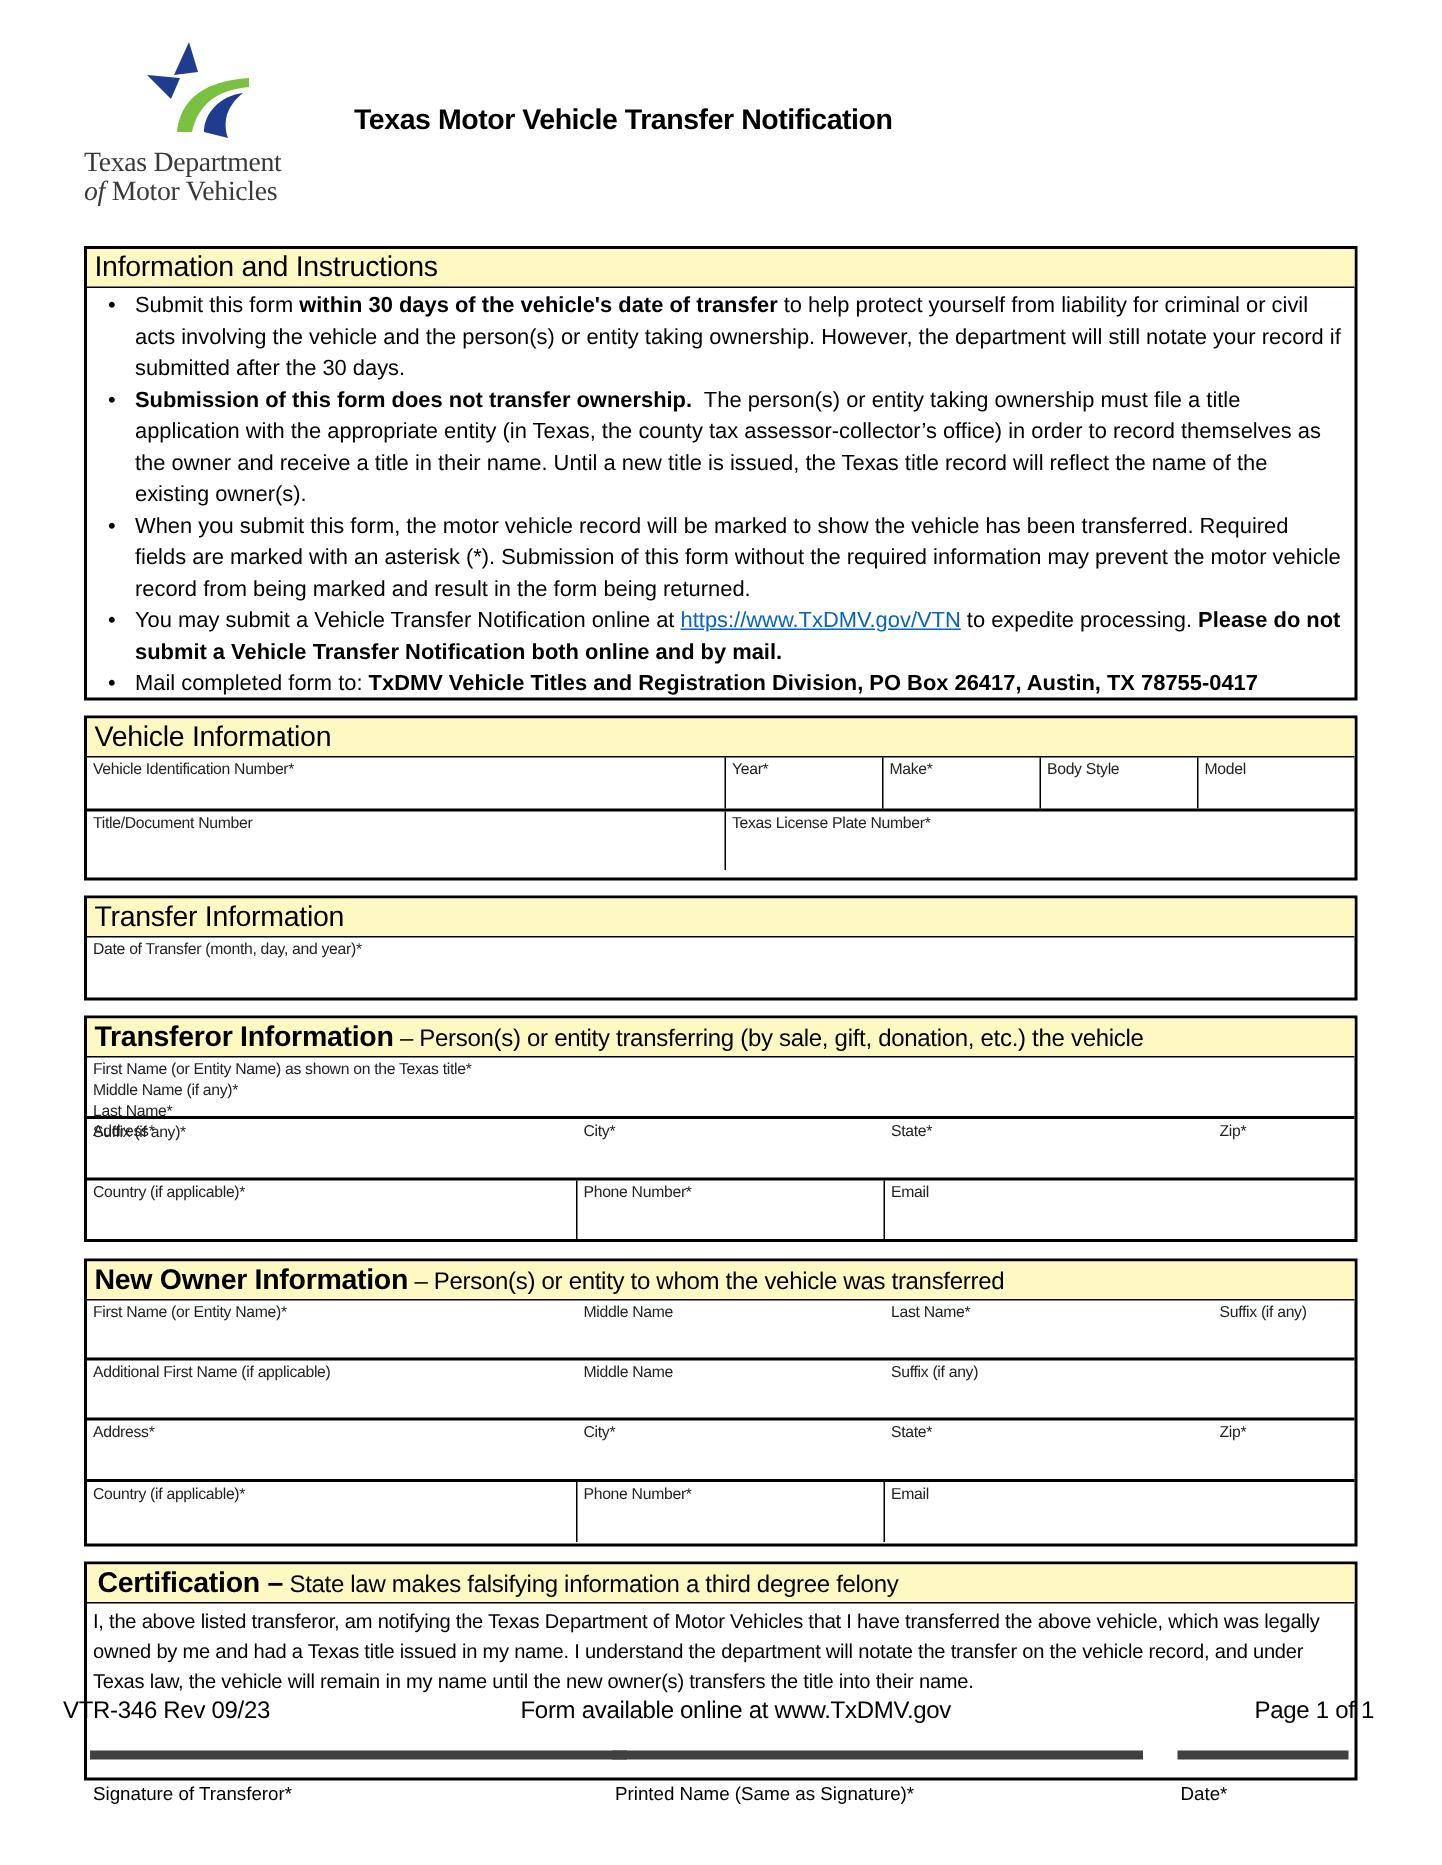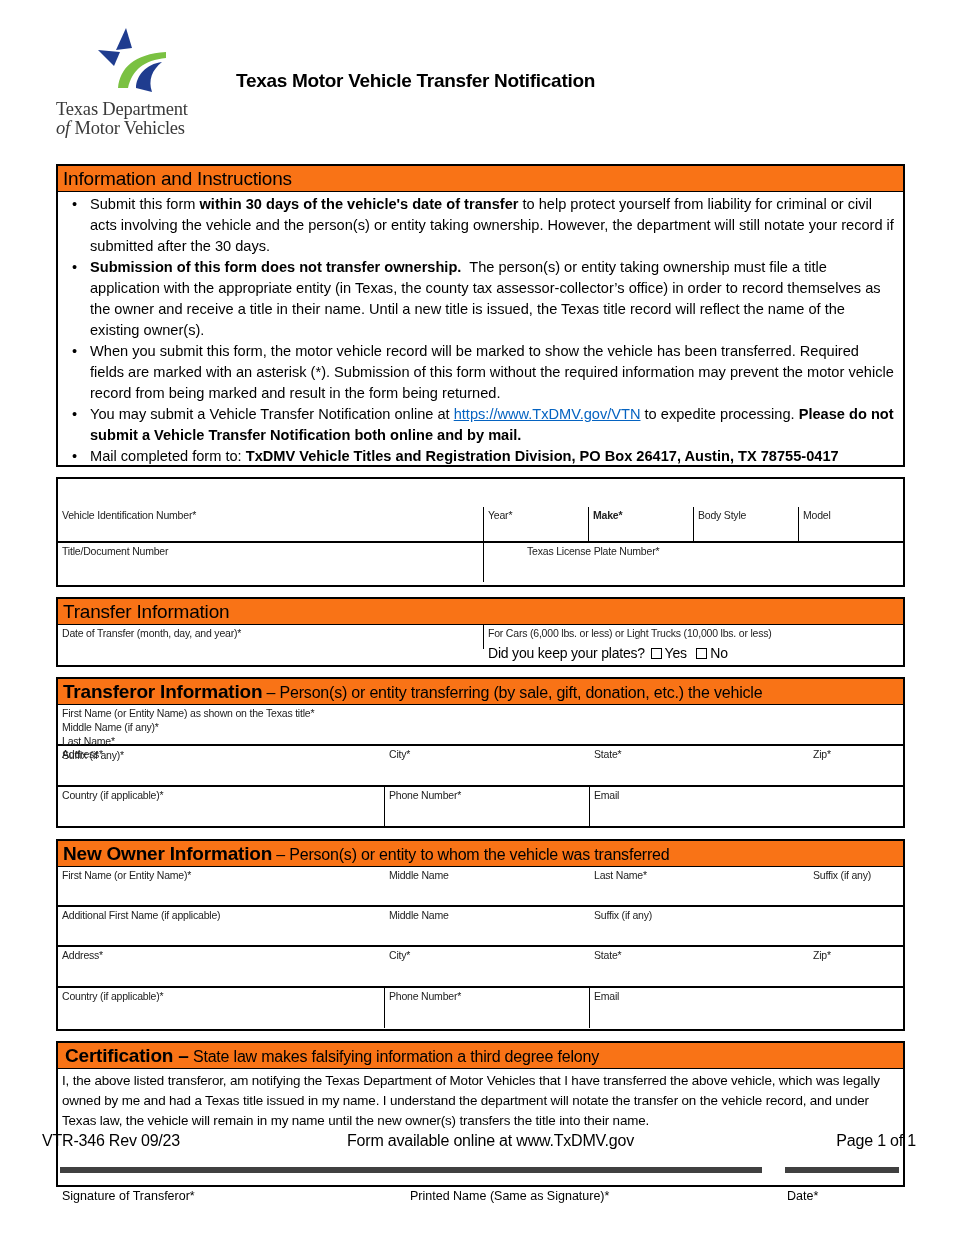--- a/index.html
+++ b/index.html
@@ -7,21 +7,21 @@
   body { position: relative; font-family: "Liberation Sans", "DejaVu Sans", sans-serif; color: #000; }
 
   .logo { position: absolute; left: 56px; top: 26px; width: 160px; height: 115px; }
   .logo svg { position: absolute; left: 40px; top: 0; }
   .logo-text { position: absolute; left: 0; top: 74px; font-family: "Liberation Serif", "DejaVu Serif", serif; font-size: 18.5px; line-height: 19px; color: #3a3a3a; white-space: nowrap; letter-spacing: -0.2px; }
   .logo-text .of { font-style: italic; }
 
   .doc-title { position: absolute; left: 236px; top: 70px; font-size: 19px; font-weight: bold; letter-spacing: -0.3px; white-space: nowrap; }
 
   .section { position: absolute; left: 56px; width: 849px; border: 2px solid #000; }
-  .sec-head { background: #f97316; border-bottom: 1.5px solid #000; height: 26px; padding-left: 5px; font-size: 19px; line-height: 26px; white-space: nowrap; letter-spacing: -0.2px; }
+  .sec-head { background: #fef9c3; border-bottom: 1.5px solid #000; height: 26px; padding-left: 5px; font-size: 19px; line-height: 26px; white-space: nowrap; letter-spacing: -0.2px; }
   .sec-head .bold { font-weight: bold; }
   .sec-head .sub { font-size: 16px; }
 
   .instr { padding: 2px 8px 0 8px; font-size: 14.6px; line-height: 21px; }
   .instr ul { list-style: none; }
   .instr li { position: relative; padding-left: 24px; }
   .instr li::before { content: "\2022"; position: absolute; left: 6px; top: 0; }
   .instr a { color: #0563c1; text-decoration: underline; }
   .instr b { font-weight: bold; }
 
@@ -65,45 +65,38 @@
       <li><span>Submit this form </span><b>within 30 days of the vehicle's date of transfer</b><span> to help protect yourself from liability for criminal or civil acts involving the vehicle and the person(s) or entity taking ownership. However, the department will still notate your record if submitted after the 30 days.</span></li>
       <li><b>Submission of this form does not transfer ownership.</b><span style="white-space:pre-wrap">  The person(s) or entity taking ownership must file a title application with the appropriate entity (in Texas, the county tax assessor-collector’s office) in order to record themselves as the owner and receive a title in their name. Until a new title is issued, the Texas title record will reflect the name of the existing owner(s).</span></li>
       <li><span>When you submit this form, the motor vehicle record will be marked to show the vehicle has been transferred. Required fields are marked with an asterisk (*). Submission of this form without the required information may prevent the motor vehicle record from being marked and result in the form being returned.</span></li>
       <li><span>You may submit a Vehicle Transfer Notification online at </span><a href="#">https://www.TxDMV.gov/VTN</a><span> to expedite processing. </span><b>Please do not submit a Vehicle Transfer Notification both online and by mail.</b></li>
       <li><span>Mail completed form to: </span><b>TxDMV Vehicle Titles and Registration Division, PO Box 26417, Austin, TX 78755-0417</b></li>
     </ul>
   </div>
 </div>
 
 <div class="section" style="top:477px; height:110px;">
-  <div class="row" style="height:36px;margin-top:28px;">
+  <div class="sec-head">Vehicle Information</div>
+  <div class="row" style="height:36px;">
     <div class="cell" style="width:426px;"><span>Vehicle Identification Number*</span></div>
     <div class="cell" style="width:105px;"><span>Year*</span></div>
-    <div class="cell" style="width:105px;font-weight:bold;"><span>Make*</span></div>
+    <div class="cell" style="width:105px;"><span>Make*</span></div>
     <div class="cell" style="width:105px;"><span>Body Style</span></div>
     <div class="cell" style="flex:1;"><span>Model</span></div>
   </div>
-  <div class="row" style="height:39px;gap:39px;">
+  <div class="row" style="height:39px;">
     <div class="cell" style="width:426px;"><span>Title/Document Number</span></div>
     <div class="cell" style="flex:1;"><span>Texas License Plate Number*</span></div>
   </div>
 </div>
 
 <div class="section" style="top:597px; height:70px;">
   <div class="sec-head">Transfer Information</div>
   <div class="row" style="height:24px;">
     <div class="cell" style="width:426px;"><span>Date of Transfer (month, day, and year)*</span></div>
-    <div class="cell" style="flex:1;">
-      <span class="val">For Cars (6,000 lbs. or less) or Light Trucks (10,000 lbs. or less)</span>
-      <div class="plates">
-        <span>Did you keep your plates?</span>
-        <span class="chk"></span><span>Yes</span>
-        &nbsp;<span class="chk"></span><span>No</span>
-      </div>
-    </div>
   </div>
 </div>
 
 <div class="section" style="top:677px; height:151px;">
   <div class="sec-head"><span class="bold">Transferor Information</span><span class="sub"> – Person(s) or entity transferring (by sale, gift, donation, etc.) the vehicle</span></div>
   <div class="row" style="height:41px;flex-direction:column;">
     <div class="cell noborder" style="width:327px;"><span>First Name (or Entity Name) as shown on the Texas title*</span></div>
     <div class="cell noborder" style="width:205px;"><span>Middle Name (if any)*</span></div>
     <div class="cell noborder" style="width:219px;"><span>Last Name*</span></div>
     <div class="cell" style="flex:1;"><span>Suffix (if any)*</span></div>

